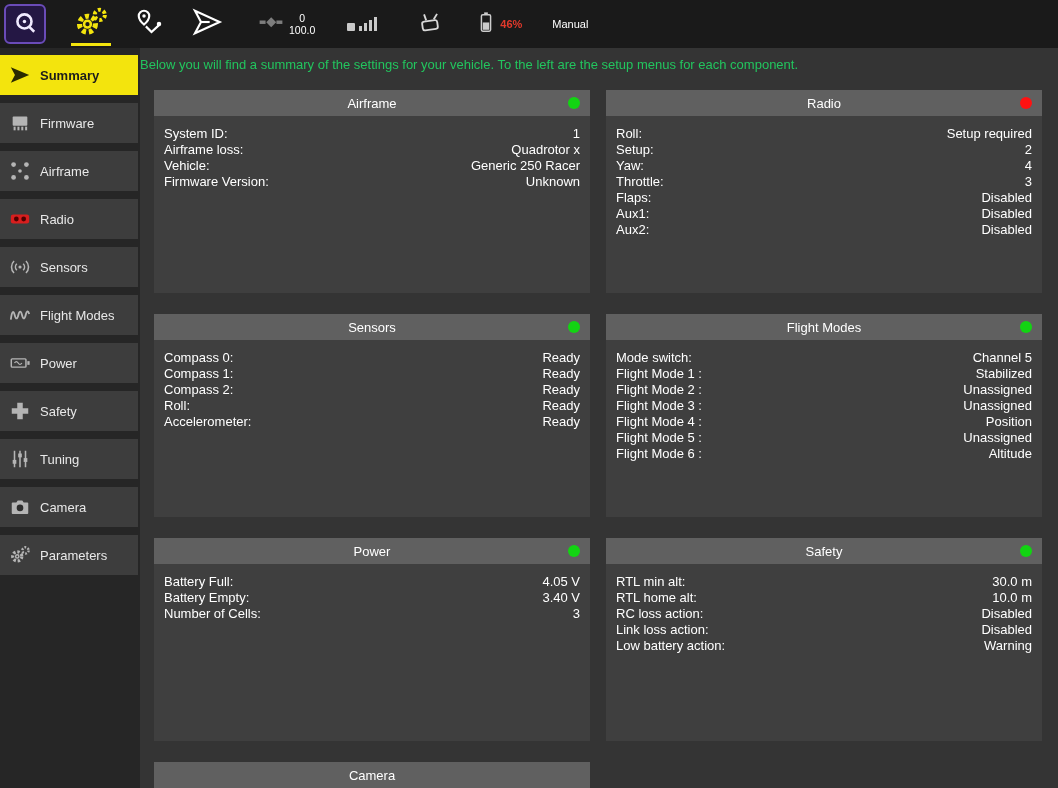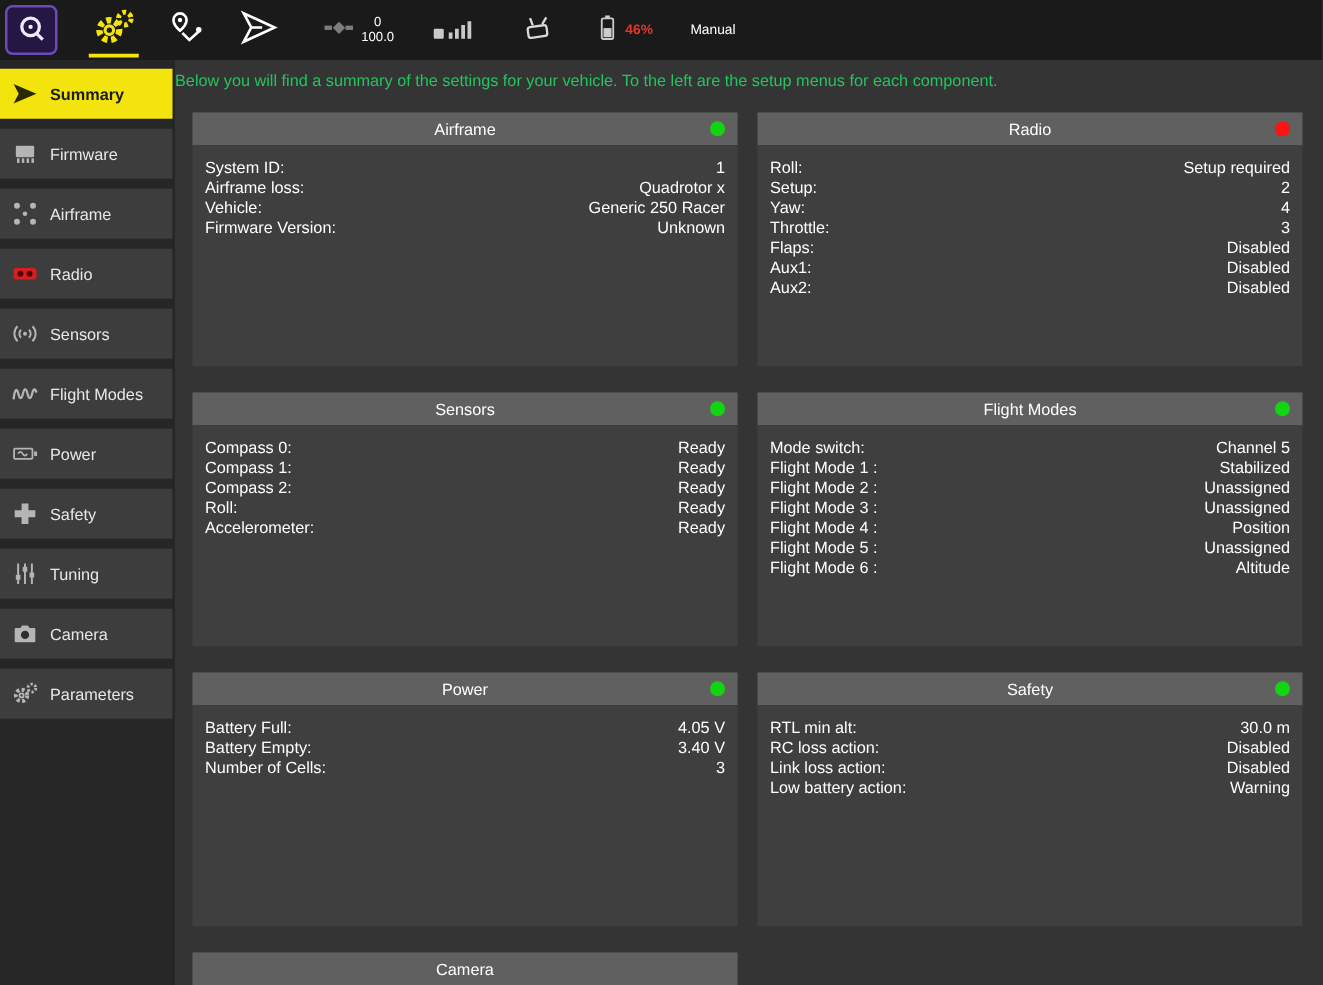--- a/index.html
+++ b/index.html
@@ -452,20 +452,24 @@
         <div class="panel-header">
           <span>Safety</span>
           <span class="status-dot" style="background: rgb(18, 212, 18);"></span>
         </div>
         <div class="panel-body">
           <div class="prow">
             <span class="plabel">RTL min alt:</span>
             <span class="pvalue">30.0 m</span>
           </div>
           <div class="prow">
+            <span class="plabel">RTL home alt:</span>
+            <span class="pvalue">10.0 m</span>
+          </div>
+          <div class="prow">
             <span class="plabel">RC loss action:</span>
             <span class="pvalue">Disabled</span>
           </div>
           <div class="prow">
             <span class="plabel">Link loss action:</span>
             <span class="pvalue">Disabled</span>
           </div>
           <div class="prow">
             <span class="plabel">Low battery action:</span>
             <span class="pvalue">Warning</span>

